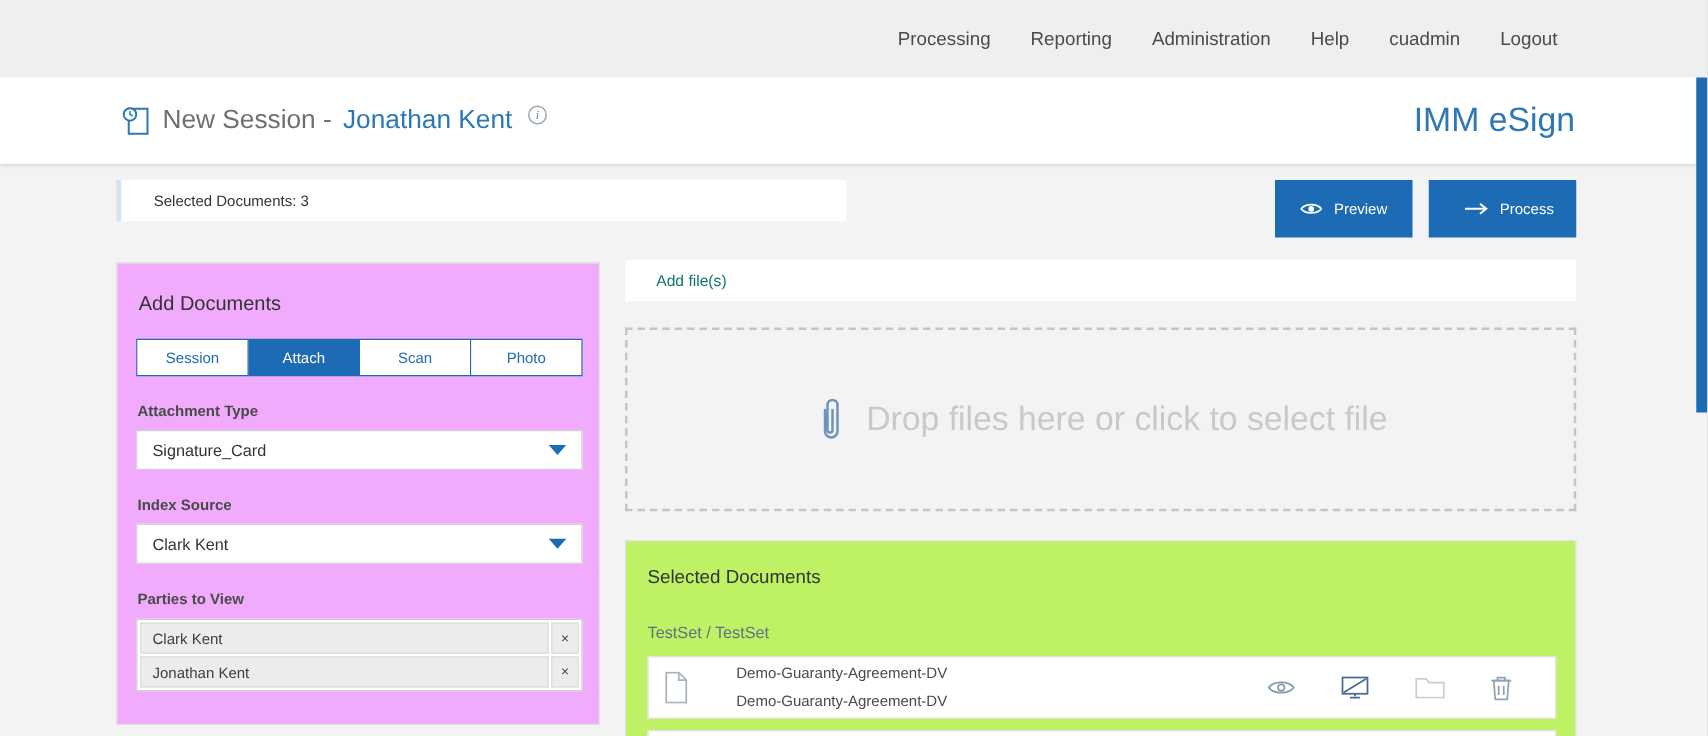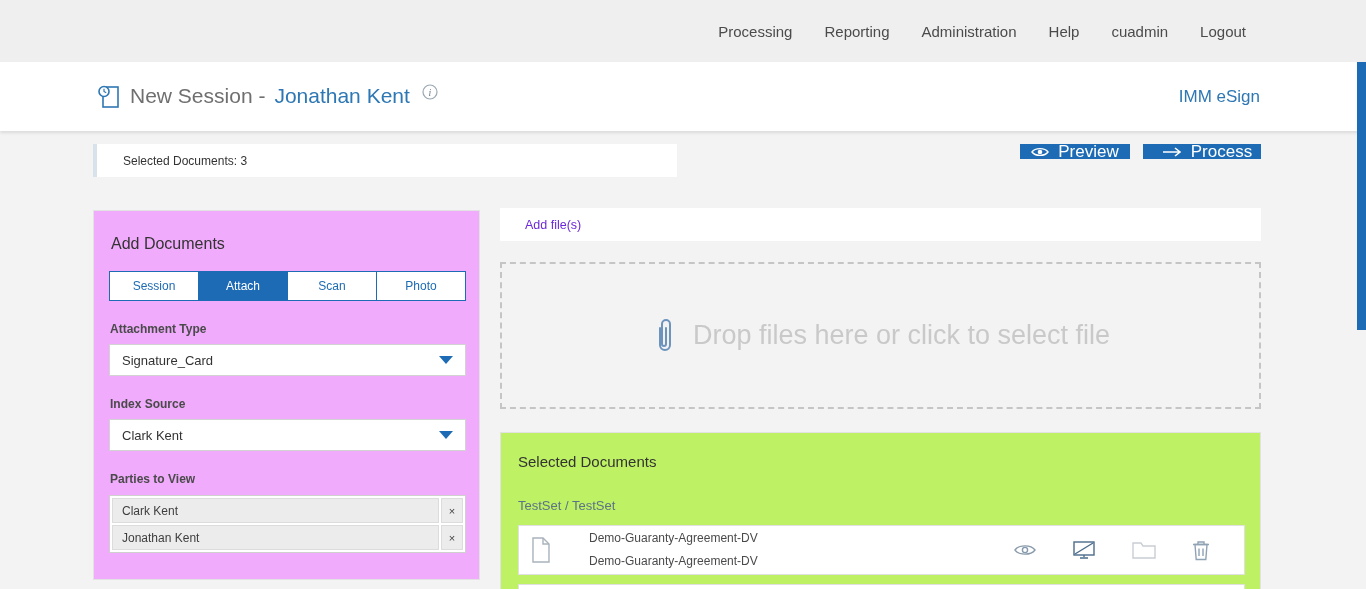--- a/index.html
+++ b/index.html
@@ -13,31 +13,31 @@
     display:flex;align-items:center;justify-content:flex-end;gap:32px;padding-right:120px;}
   .nav-item{font-size:15px;color:#4b4b4b;cursor:pointer;white-space:nowrap;}
 
   
   .header{position:absolute;top:62px;left:0;width:100%;height:69px;background:#fff;
     box-shadow:0 2px 3px rgba(0,0,0,.10);display:flex;align-items:center;padding:0 106px 0 97px;}
   .header-title{display:flex;align-items:baseline;gap:9px;font-size:21px;color:#6f6f6f;}
   .session-icon{align-self:center;display:inline-flex;}
   .session-name{color:var(--brand);}
   .info-badge{align-self:flex-start;display:inline-flex;margin-left:3px;}
-  .brand{margin-left:auto;font-size:17px;color:var(--brand);}
+  .brand{margin-left:auto;font-size:27px;color:var(--brand);}
 
   
   .scroll-thumb{position:absolute;right:0;top:62px;width:9px;height:268px;background:var(--accent);}
 
   
   .status-bar{position:absolute;left:93px;top:144px;width:584px;height:33px;background:#fff;
     border-left:4px solid #d7e2ec;display:flex;align-items:center;padding-left:26px;
     font-size:12px;color:#333;}
-  .btn{position:absolute;top:144px;height:15px;background:var(--accent);color:#fff;
-    display:flex;align-items:center;justify-content:center;gap:9px;font-size:17px;cursor:pointer;border:none;}
+  .btn{position:absolute;top:144px;height:46px;background:var(--accent);color:#fff;
+    display:flex;align-items:center;justify-content:center;gap:9px;font-size:12px;cursor:pointer;border:none;}
   .btn-preview{left:1020px;width:110px;}
   .btn-process{left:1143px;width:118px;padding-left:10px;}
 
   
   .add-card{position:absolute;left:93px;top:210px;width:387px;height:370px;background:#f0abfc;
     border:1px solid #e2e2e2;}
   .add-card-title{position:absolute;left:17px;top:24px;font-size:16px;color:#333;font-weight:400;}
   .tabs{position:absolute;left:15px;top:60px;width:357px;height:30px;display:flex;
     border:1px solid var(--accent);}
   .tab{flex:1;display:flex;align-items:center;justify-content:center;font-size:12px;
@@ -57,21 +57,21 @@
   .parties{position:absolute;left:15px;top:284px;width:357px;border:1px solid #cfcfcf;background:#fff;padding:2px;}
   .party-row{display:flex;align-items:stretch;height:25px;margin-bottom:2px;}
   .party-row:last-child{margin-bottom:0;}
   .party-name{flex:1;background:#ececec;border:1px solid #dcdcdc;display:flex;align-items:center;
     padding-left:9px;font-size:12px;color:#3e3e3e;}
   .party-remove{width:22px;margin-left:2px;background:#ececec;border:1px solid #dcdcdc;
     display:flex;align-items:center;justify-content:center;font-size:11px;color:#444;cursor:pointer;}
 
   
   .addfiles-bar{position:absolute;left:500px;top:208px;width:761px;height:33px;background:#fff;
-    display:flex;align-items:center;padding-left:25px;font-size:12.5px;color:#6d28d9;}
+    display:flex;align-items:center;padding-left:25px;font-size:12.5px;color:#0f766e;}
   .dropzone{position:absolute;left:500px;top:262px;width:761px;height:147px;border:2px dashed #c5c5c5;
     display:flex;align-items:center;justify-content:center;gap:16px;cursor:pointer;}
   .dropzone-text{font-size:27px;color:var(--dropzone);}
 
   .seldocs-card{position:absolute;left:500px;top:432px;width:761px;height:158px;background:#bef264;
     border:1px solid #e2e2e2;overflow:hidden;}
   .seldocs-title{position:absolute;left:17px;top:20px;font-size:15px;color:#333;font-weight:400;}
   .seldocs-group{position:absolute;left:17px;top:65px;font-size:13px;color:#5d7287;}
   .doc-row{position:absolute;left:17px;top:92px;width:727px;height:50px;border:1px solid #e0e0e0;
     display:flex;align-items:center;padding:0 34px 0 12px;background:#fff;}

